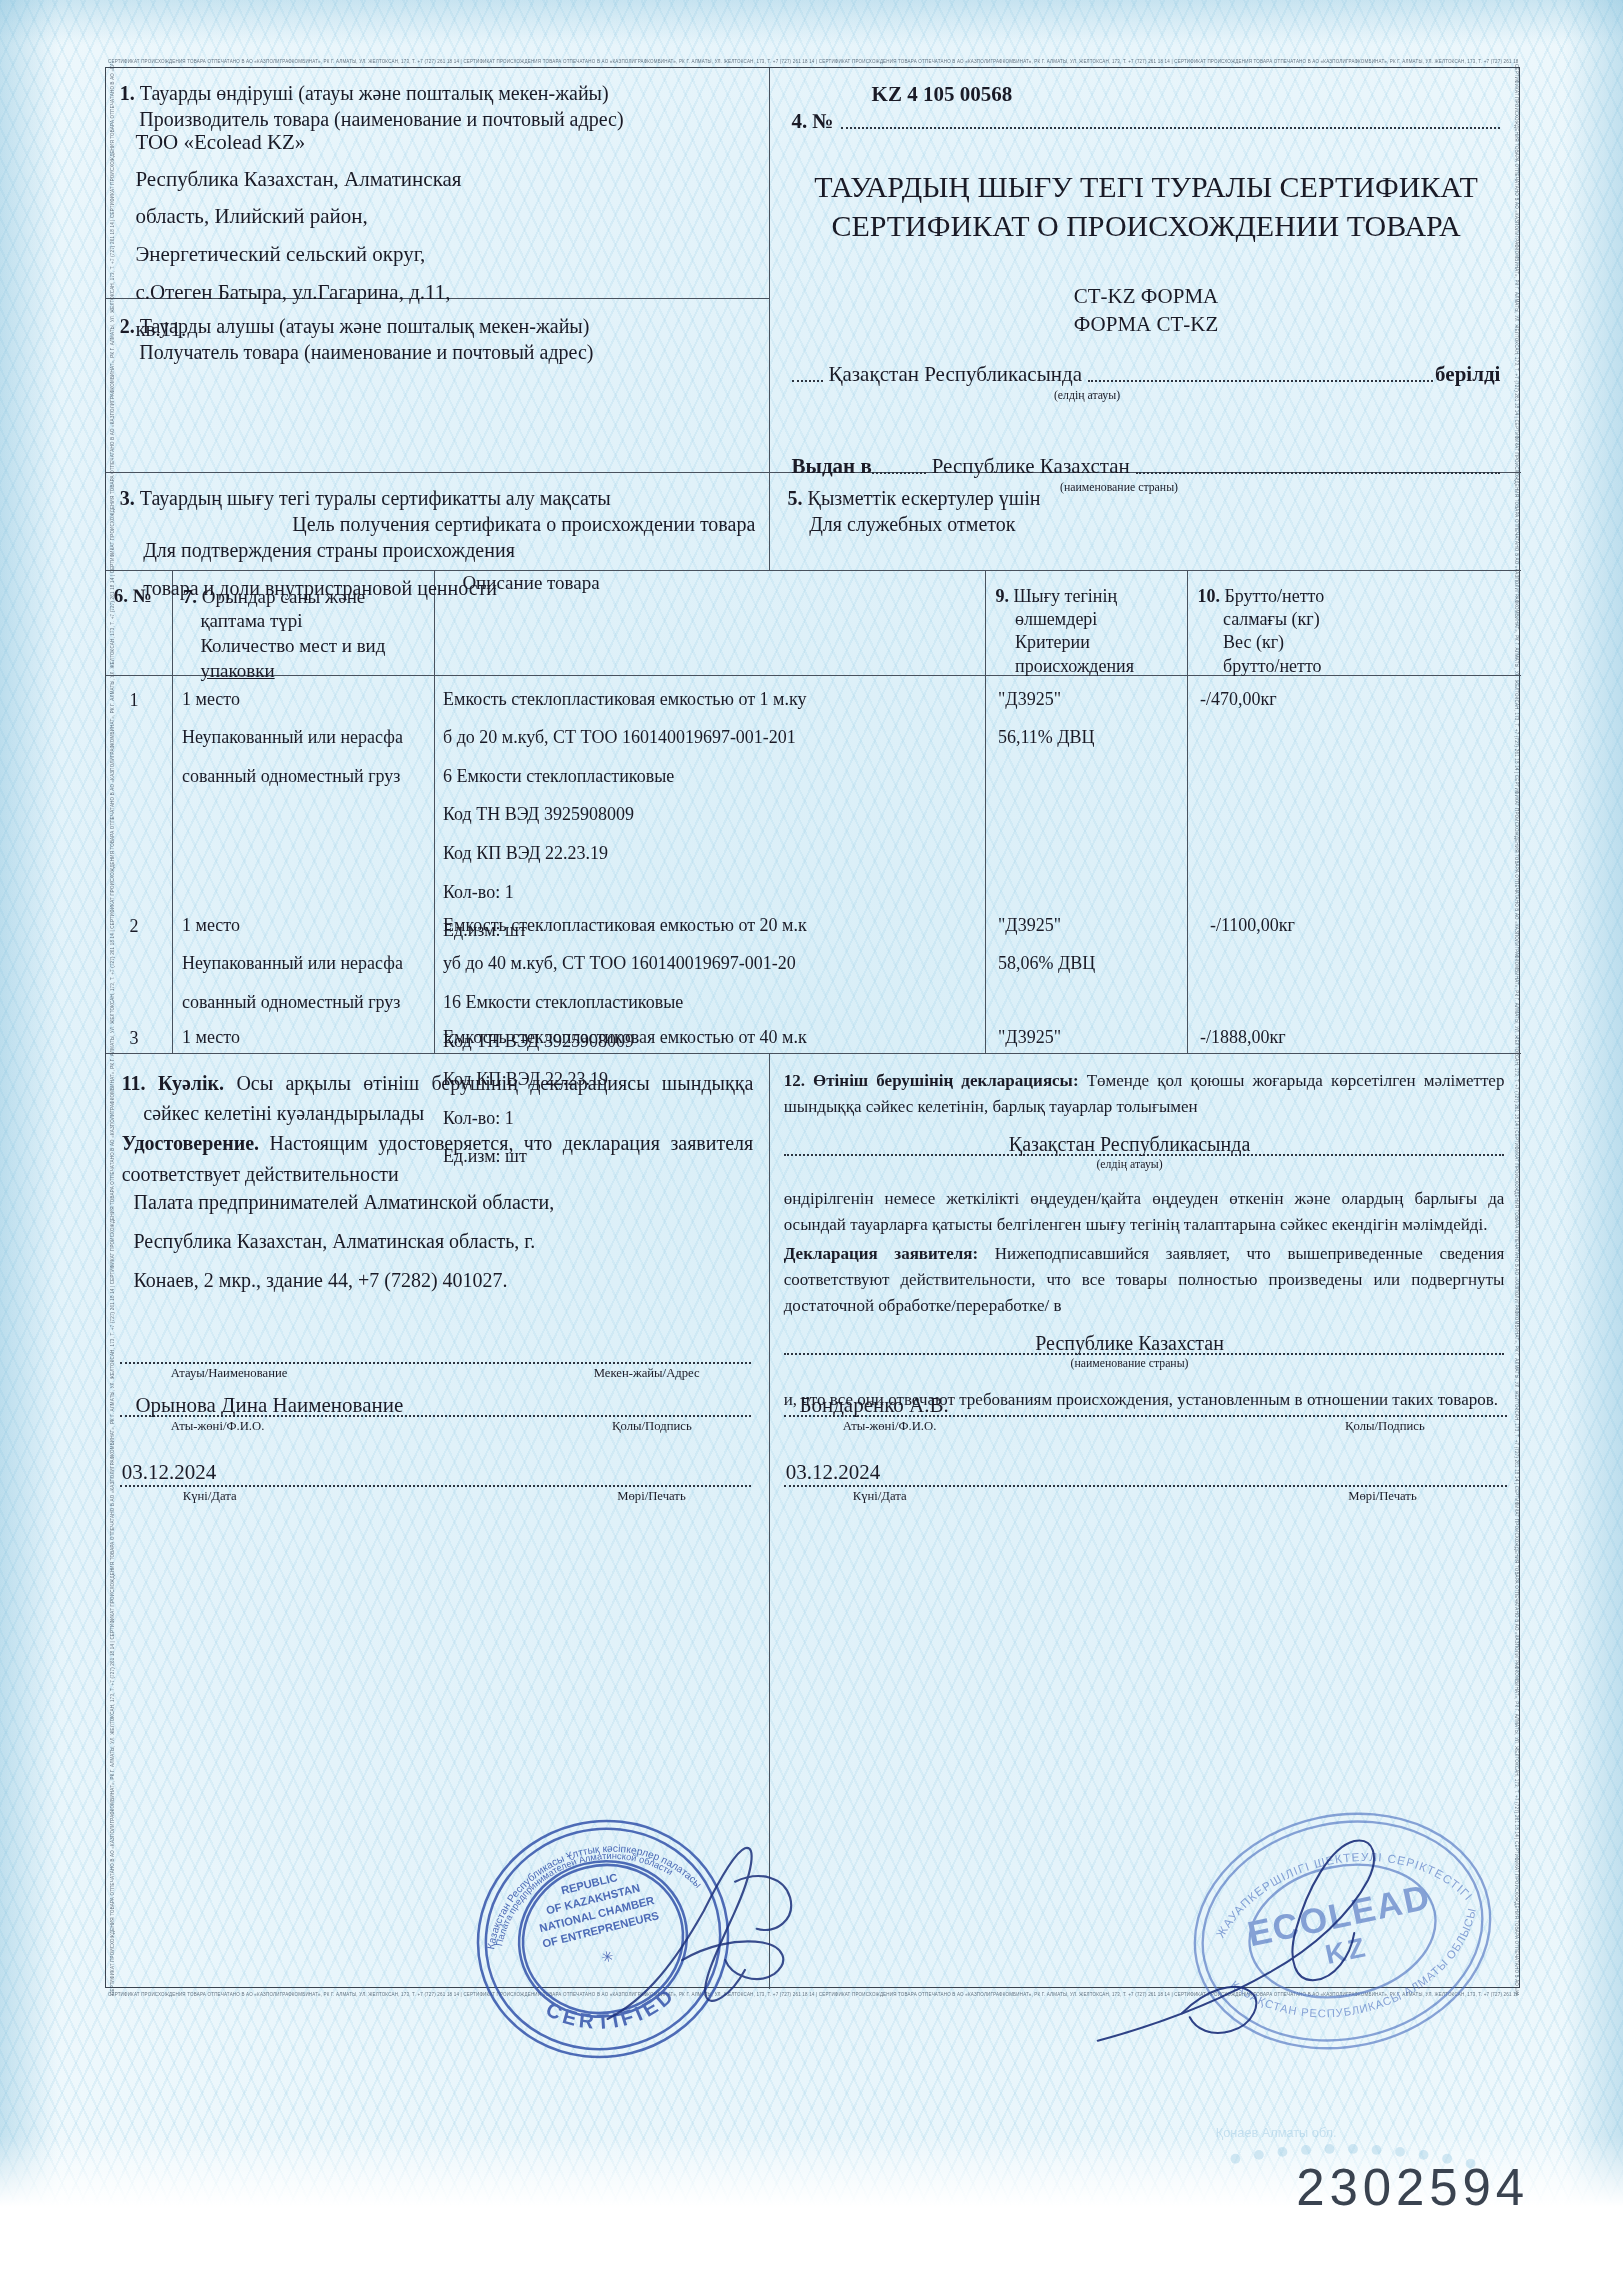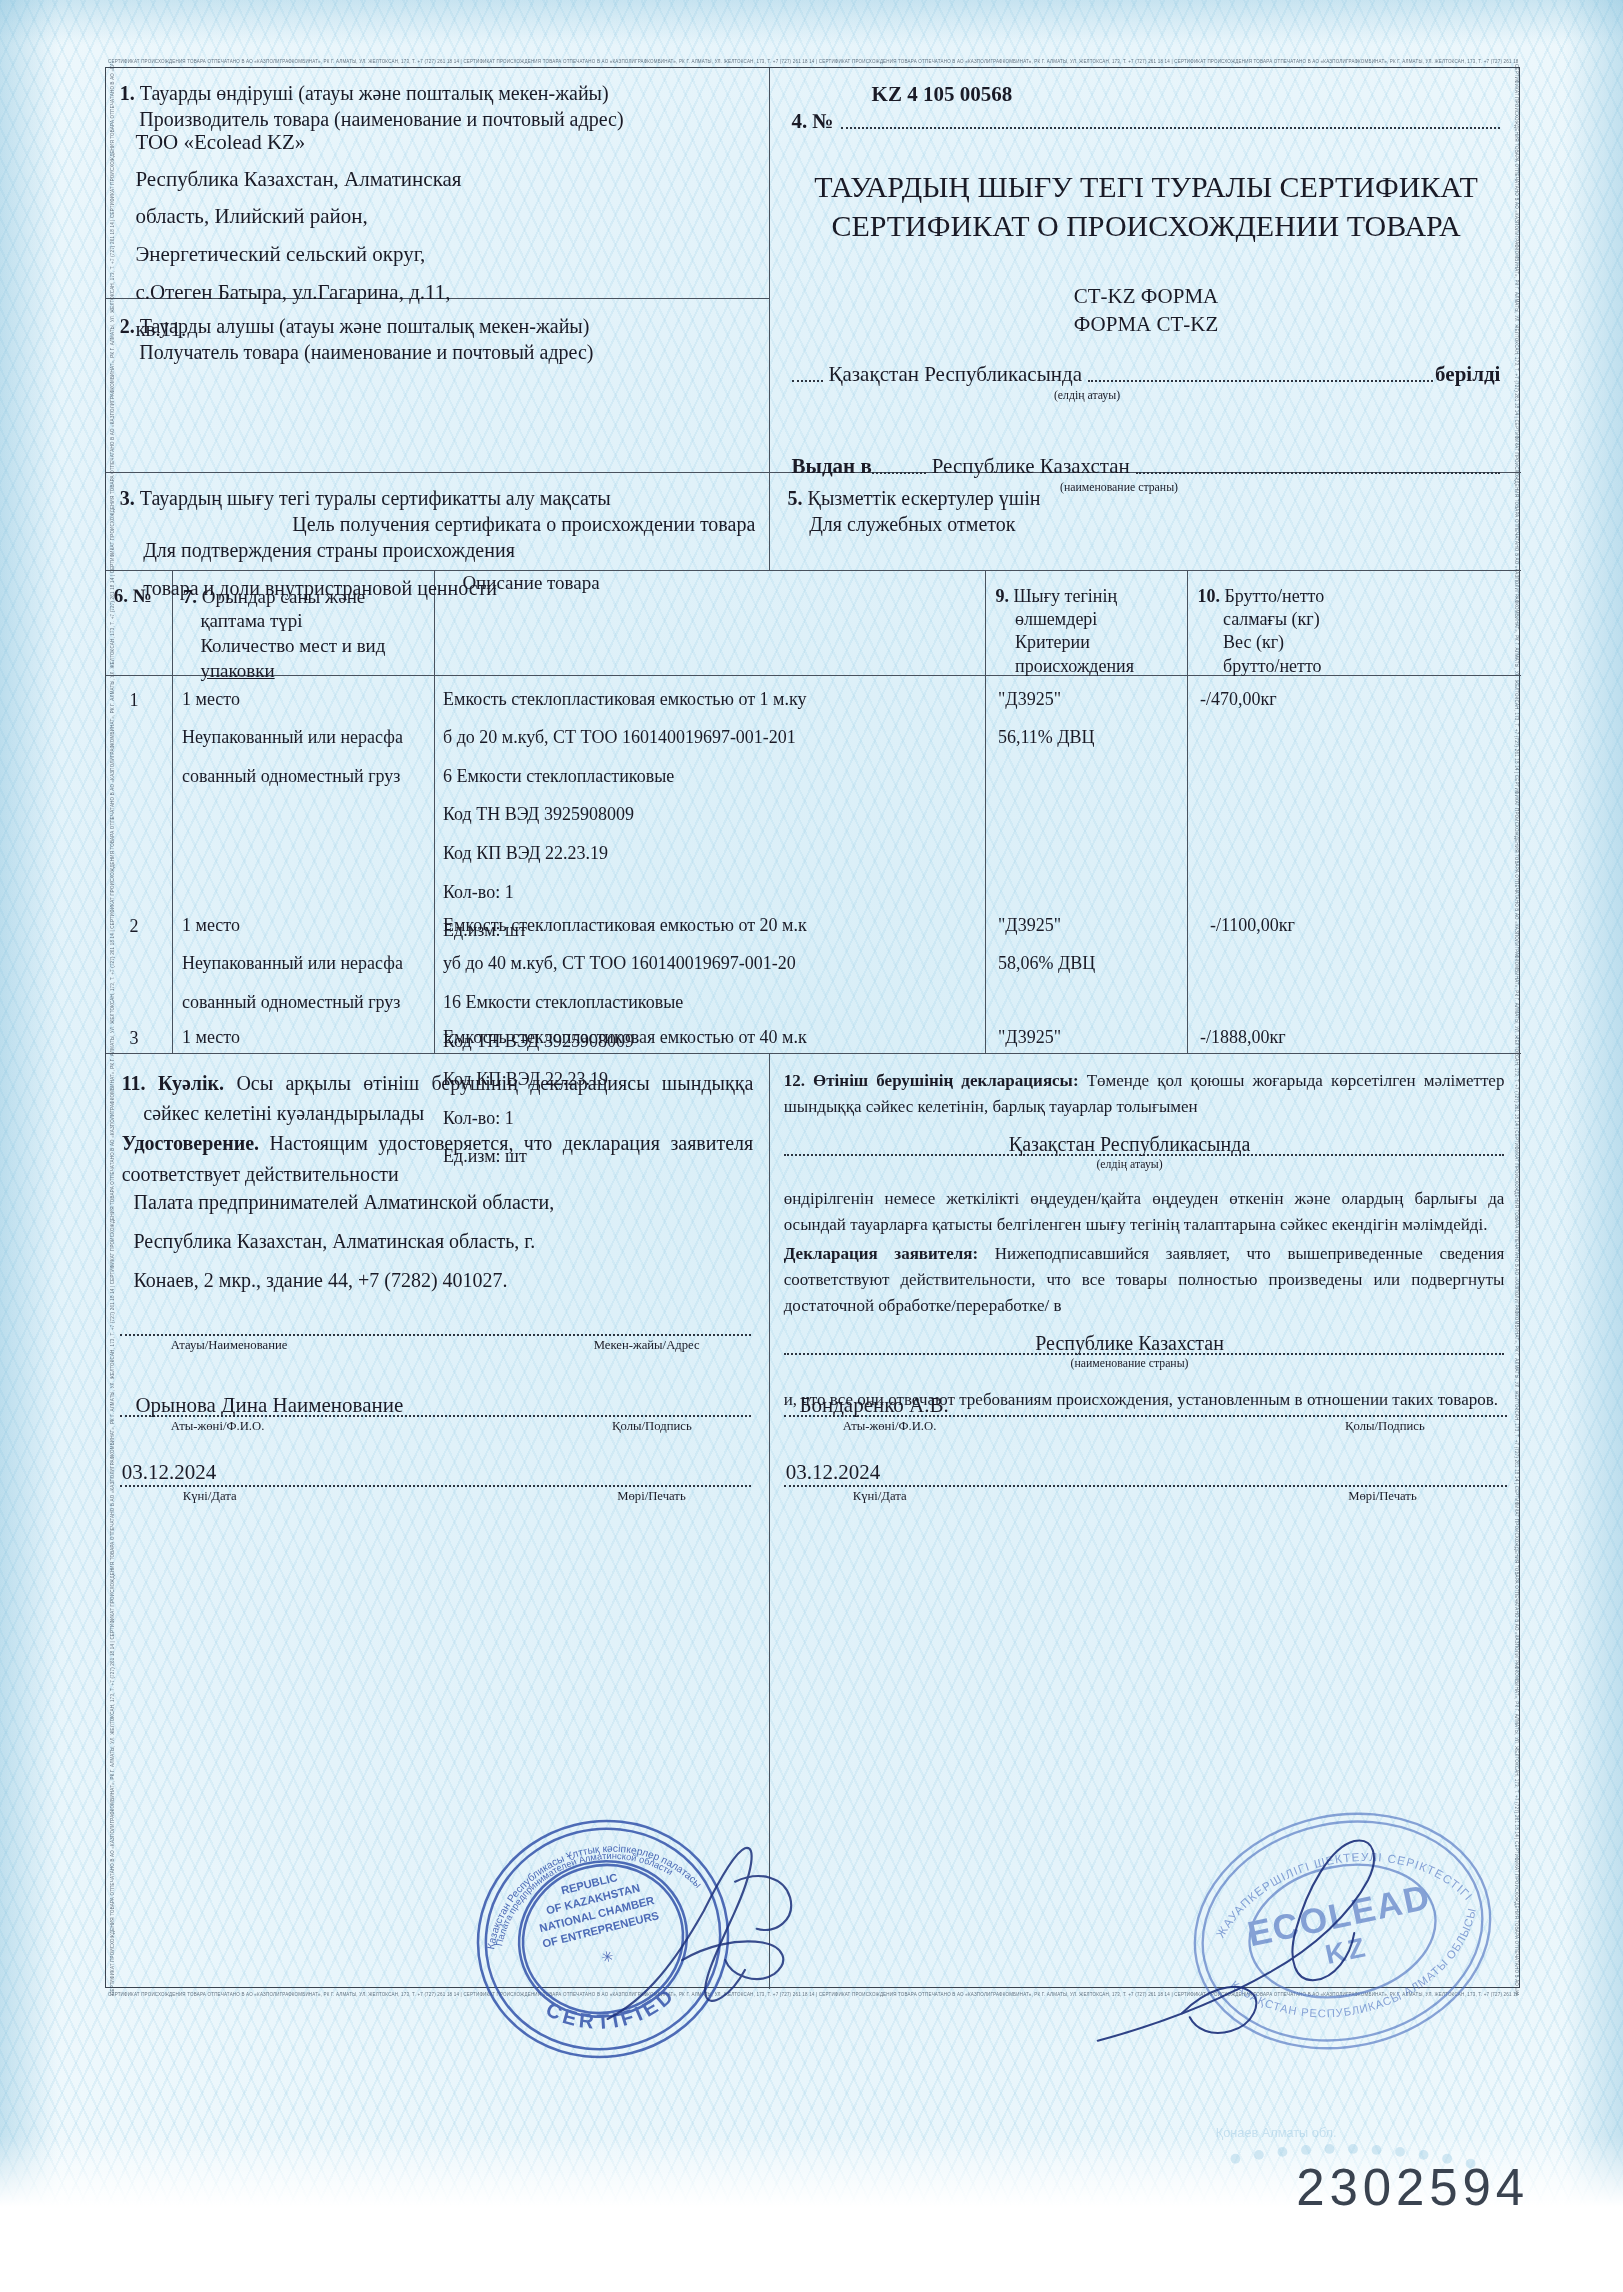--- a/index.html
+++ b/index.html
@@ -336,21 +336,21 @@
       </div>
       <div class="t20 lh15 justify" style="padding-left:0;">
         <span class="b">Удостоверение.</span>
         <span>Настоящим удостоверяется, что декларация заявителя соответствует действительности</span>
       </div>
       <div class="t20" style="padding-left:11.8px; margin-top:2px;">Палата предпринимателей Алматинской области,</div>
       <div class="t20" style="padding-left:11.8px; margin-top:15.7px;">Республика Казахстан, Алматинская область, г.</div>
       <div class="t20" style="padding-left:11.8px; margin-top:15.7px;">Конаев, 2 мкр., здание 44, +7 (7282) 401027.</div>
     </div>
 
-    <div style="position:absolute; left:13.7px; top:280px; width:631px;text-align:right;">
+    <div style="position:absolute; left:13.7px; top:308px; width:631px;text-align:right;">
       <span class="dotline" style="display:block;"></span>
       <div style="display:flex; justify-content:space-between; padding:2px 51px 0 51px;">
         <span class="small">Атауы/Наименование</span>
         <span class="small">Мекен-жайы/Адрес</span>
       </div>
     </div>
 
     <div style="position:absolute; left:13.7px; top:361px; width:631px;">
       <div class="t21" style="position:absolute; left:15.7px; top:-21.6px; white-space:nowrap;">Орынова Дина Наименование</div>
       <span class="dotline" style="display:block;"></span>

